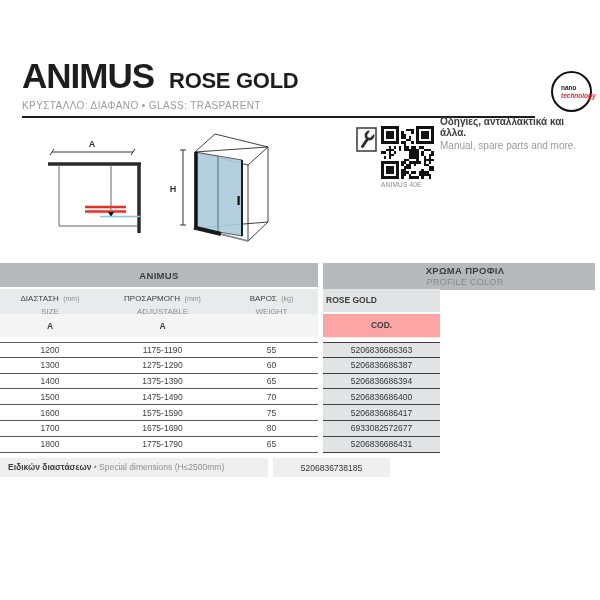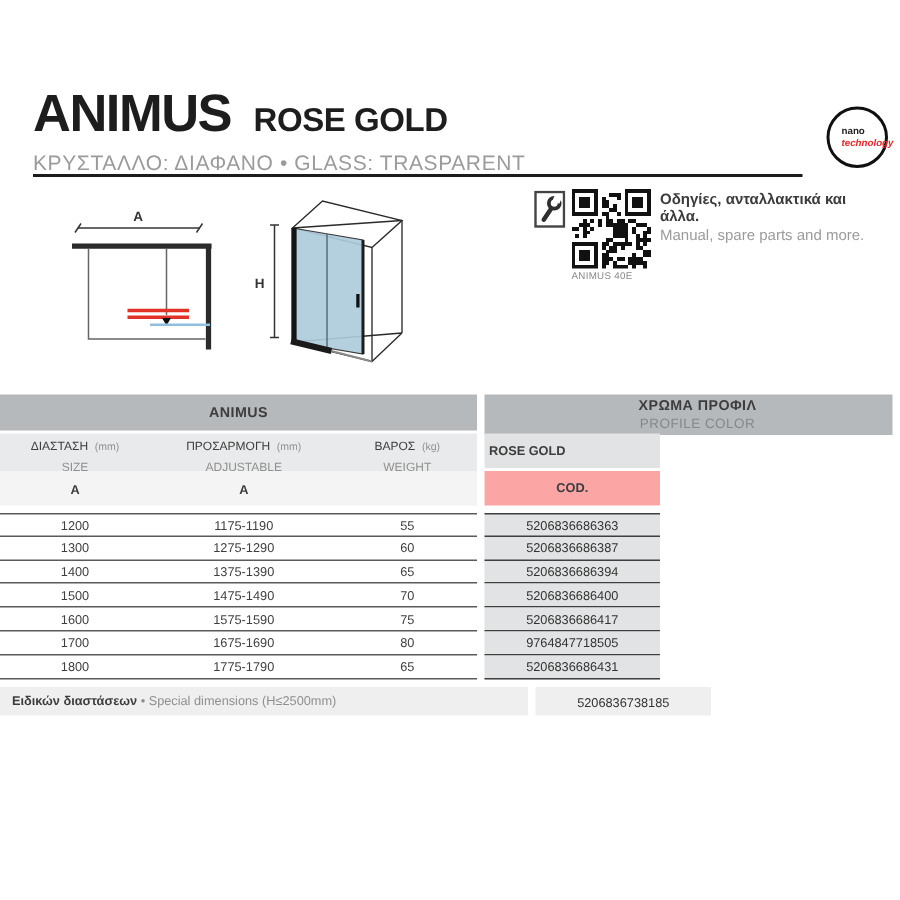--- a/index.html
+++ b/index.html
@@ -6,37 +6,37 @@
   html,body { background:#fff; }
   #page {
     position:relative; width:600px; height:600px; background:#fff;
     font-family:"Liberation Sans", sans-serif; overflow:hidden;
   }
   
   .hdr { position:absolute; left:22px; top:56px; }
   .hdr-row { display:flex; align-items:baseline; }
   .title { font-size:35px; font-weight:700; letter-spacing:-1px; color:#1d1d1d; }
   .variant { font-size:22px; font-weight:700; color:#1d1d1d; margin-left:15px; letter-spacing:-0.3px; }
-  .subtitle { margin-top:4px; font-size:14px; color:#9b9b9b; letter-spacing:0.4px; }
+  .subtitle { margin-top:4px; font-size:10px; color:#9b9b9b; letter-spacing:0.4px; }
   .rule { position:absolute; left:22px; top:116px; width:513px; height:2px; background:#1c1c1c; }
   
   .logo { position:absolute; left:551px; top:71px; width:41px; height:41px;
     border:2.5px solid #101010; border-radius:50%; display:flex; flex-direction:column;
     justify-content:center; padding-left:8px; background:#fff; }
   .logo .l1 { font-size:6.5px; font-weight:700; color:#222; line-height:1.1; }
   .logo .l2 { font-size:6.5px; font-weight:700; font-style:italic; color:#e8262a; line-height:1.1; }
   
   .diagram-left  { position:absolute; left:45px;  top:138px; }
   .diagram-right { position:absolute; left:165px; top:122px; }
   
   .wrench-box { position:absolute; left:356px; top:127px; width:21px; height:25px; }
   .qr { position:absolute; left:381px; top:126px; width:53px; height:53px; }
   .qr svg { width:100%; height:100%; }
   .qr-caption { position:absolute; left:381px; top:181px; font-size:6.5px; color:#8a8a8a; letter-spacing:0.2px; }
-  .info { position:absolute; left:440px; top:128px; width:150px; }
+  .info { position:absolute; left:440px; top:116px; width:150px; }
   .info .gr { font-size:10px; font-weight:700; color:#3b3b3b; }
   .info .en { font-size:10px; color:#9b9b9b; margin-top:2px; }
   
   .band-left { position:absolute; left:0; top:263px; width:318px; height:24px; background:#b6b9bc;
     display:flex; align-items:center; justify-content:center;
     font-size:9.5px; font-weight:700; color:#3d3d3d; letter-spacing:0.3px; }
   .band-right { position:absolute; left:323px; top:263px; width:272px; height:27px; background:#b6b9bc;
     display:flex; flex-direction:column; align-items:center; justify-content:center; line-height:1.25;padding-left:12px; }
   .band-right .gr { font-size:9.5px; font-weight:700; color:#3d3d3d; letter-spacing:0.3px; }
   .band-right .en { font-size:9px; color:#85888c; letter-spacing:0.3px; }
@@ -58,21 +58,21 @@
   .drow .dl { width:318px; display:flex; border-bottom:1px solid #5a5a5a; }
   .drow:first-child .dl { border-top:1px solid #5a5a5a; }
   .drow .dl span { display:flex; align-items:center; justify-content:center;
     font-size:8.5px; color:#3f3f3f; }
   .drow .s1 { width:100px; } .drow .s2 { width:125px; } .drow .s3 { width:93px; }
   .drow .dgap { width:5px; }
   .drow .dcod { width:117px; background:#e2e3e4; border-bottom:1px solid #3f3f3f;
     display:flex; align-items:center; justify-content:center; font-size:8.5px; color:#333; }
   .drow:first-child .dcod { border-top:1px solid #3f3f3f; }
   .special { position:absolute; left:0; top:458px; width:600px; display:flex; height:19px; }
-  .special .sl { width:352px; background:#efefef; line-height:19px; padding-left:8px; font-size:8.5px; }
+  .special .sl { width:268px; background:#efefef; line-height:19px; padding-left:8px; font-size:8.5px; }
   .special .sl .b { font-weight:700; color:#3d3d3d; }
   .special .sl .g { color:#8f8f8f; }
   .special .sgap { width:5px; }
   .special .scod { width:117px; background:#efefef; display:flex; align-items:center;
     justify-content:center; font-size:8.5px; color:#333;text-align:right; }
 </style>
 </head>
 <body>
 
 <div id="page">
@@ -358,21 +358,21 @@
      <div class="dgap"></div>
      <div class="dcod">5206836686417</div>
       </div>
       <div class="drow">
         <div class="dl">
        <span class="s1">1700</span>
        <span class="s2">1675-1690</span>
        <span class="s3">80</span>
      </div>
      <div class="dgap"></div>
-     <div class="dcod">9764847718505</div>
+     <div class="dcod">6933082572677</div>
       </div>
       <div class="drow">
         <div class="dl">
        <span class="s1">1800</span>
        <span class="s2">1775-1790</span>
        <span class="s3">65</span>
      </div>
      <div class="dgap"></div>
      <div class="dcod">5206836686431</div>
       </div>

